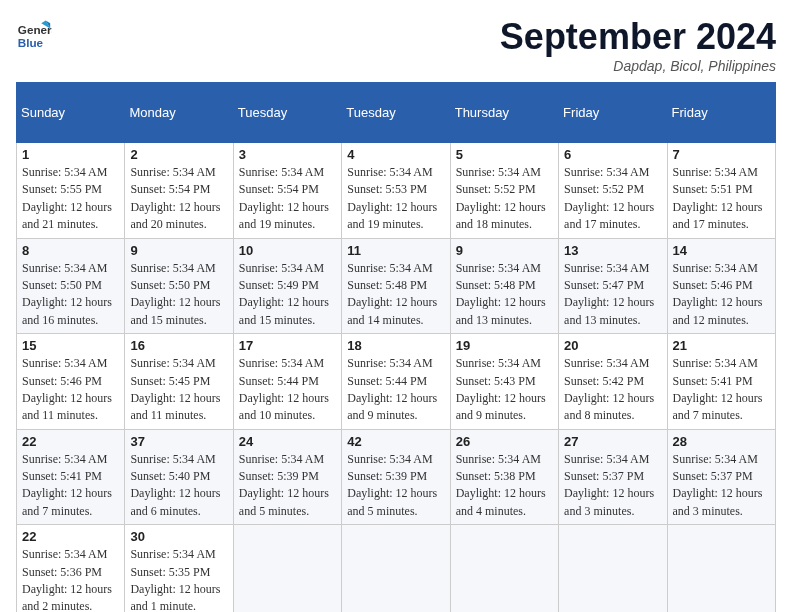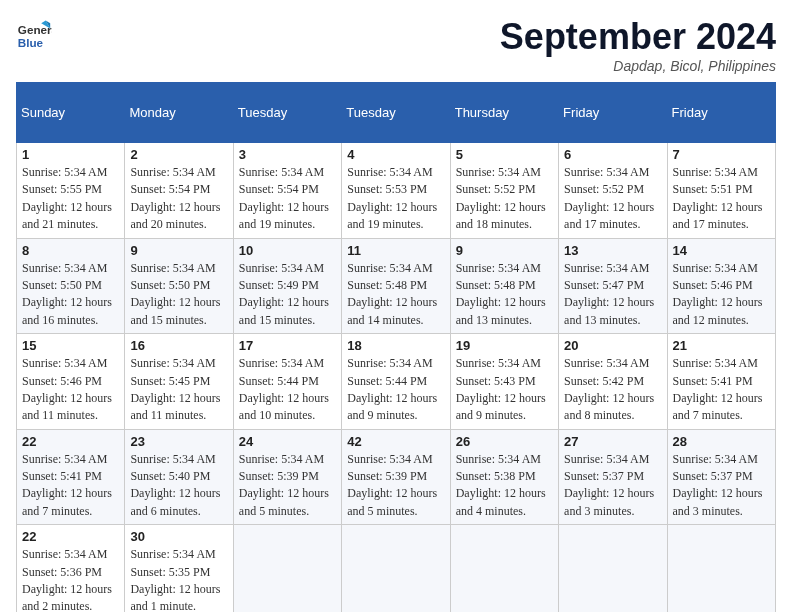--- a/index.html
+++ b/index.html
@@ -204,21 +204,21 @@
           <span class="day-num">21</span>
           <div class="day-detail">Sunrise: 5:34 AM<br>Sunset: 5:41 PM<br>Daylight: 12 hours and 7 minutes.</div>
         </td>
       </tr>
       <tr>
         <td>
           <span class="day-num">22</span>
           <div class="day-detail">Sunrise: 5:34 AM<br>Sunset: 5:41 PM<br>Daylight: 12 hours and 7 minutes.</div>
         </td>
         <td>
-          <span class="day-num">23</span>
+          <span class="day-num">37</span>
           <div class="day-detail">Sunrise: 5:34 AM<br>Sunset: 5:40 PM<br>Daylight: 12 hours and 6 minutes.</div>
         </td>
         <td>
           <span class="day-num">24</span>
           <div class="day-detail">Sunrise: 5:34 AM<br>Sunset: 5:39 PM<br>Daylight: 12 hours and 5 minutes.</div>
         </td>
         <td>
           <span class="day-num">42</span>
           <div class="day-detail">Sunrise: 5:34 AM<br>Sunset: 5:39 PM<br>Daylight: 12 hours and 5 minutes.</div>
         </td>

